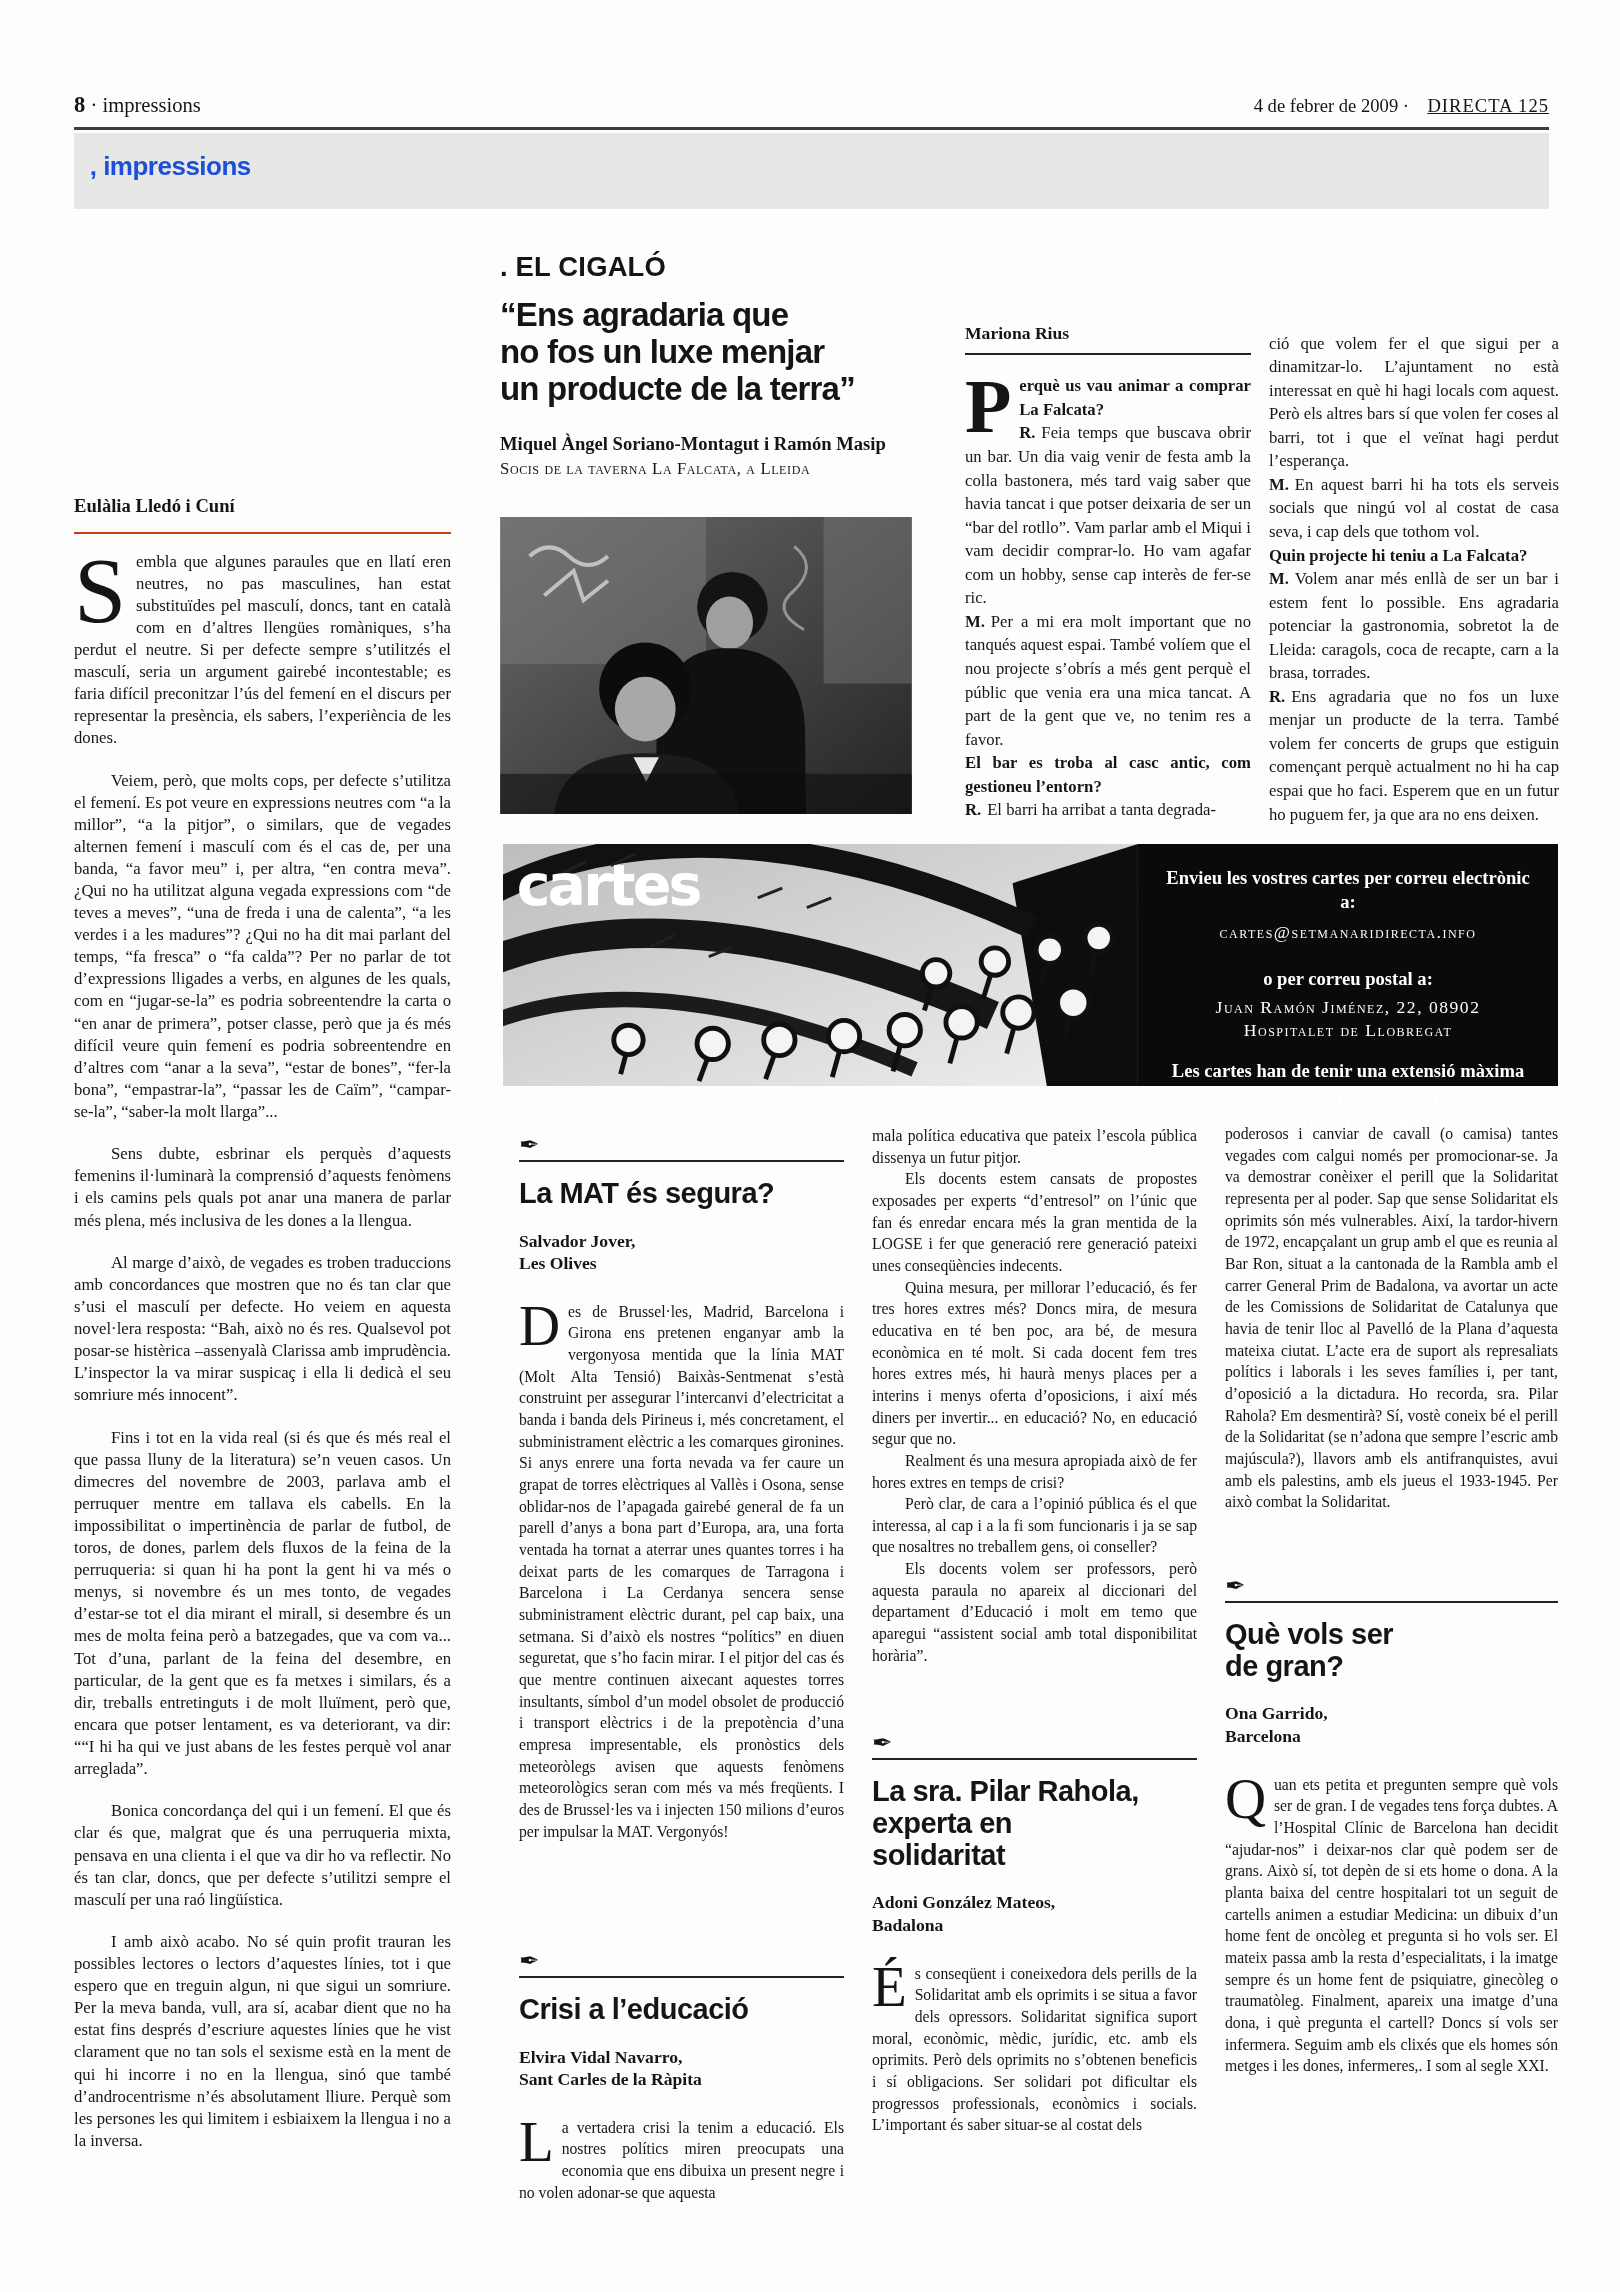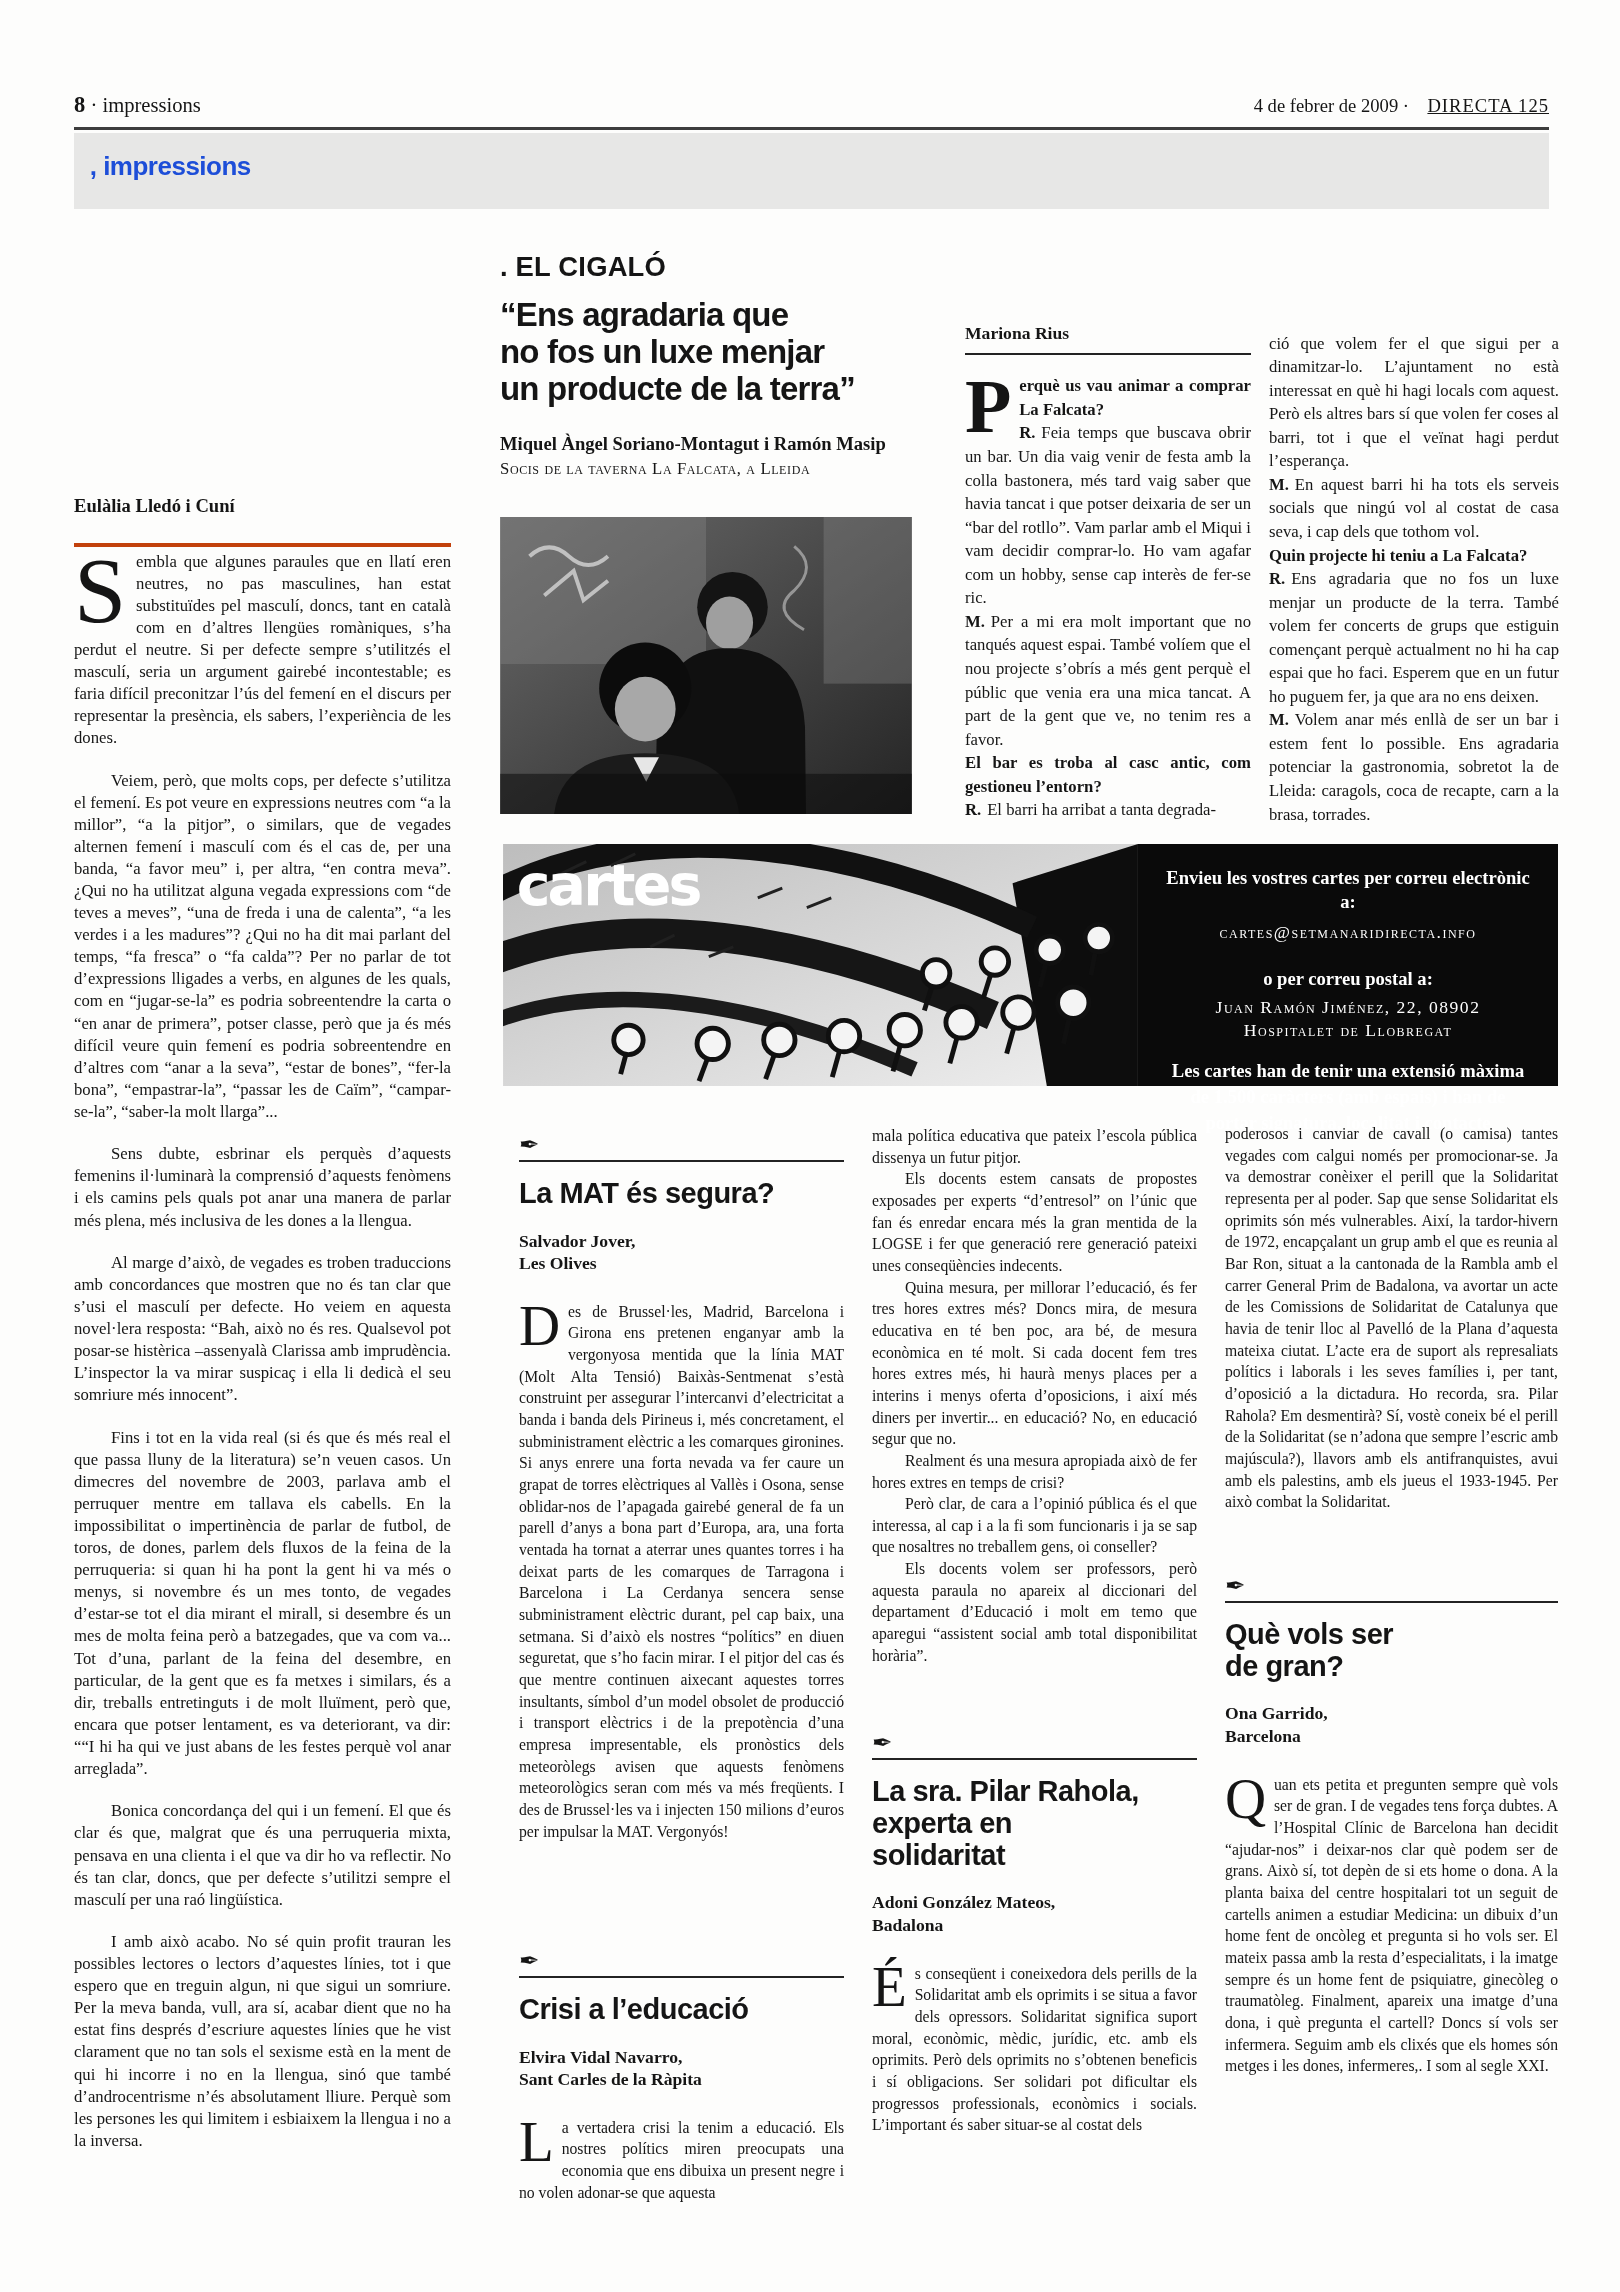--- a/index.html
+++ b/index.html
@@ -18,21 +18,21 @@
                 font-weight:700; font-size:26px; letter-spacing:-0.5px; color:#1d4ed8; }
 
   
   .kicker { font-family:"Liberation Sans", sans-serif; font-weight:700; font-size:27.4px; letter-spacing:0.2px; }
   .category { font-family:"Liberation Sans", sans-serif; font-weight:700; font-size:23.5px; color:#9b9b9b; margin-top:15.7px; }
   .pre { white-space:pre-line; }
   .h-serif { font-weight:700; font-size:38px; line-height:1.12; letter-spacing:-0.3px; margin-top:11.8px; }
   .h-sans  { font-family:"Liberation Sans", sans-serif; font-weight:700; font-size:33px;
              line-height:1.12; letter-spacing:-0.8px; margin-top:13.7px; }
   .byline { font-weight:700; font-size:18.6px; }
-  .byline-block { border-bottom:4px solid #c2410c; padding-bottom:26px; }
+  .byline-block { border-bottom:2px solid #c2410c; padding-bottom:15px; }
   .role { font-size:16.7px; font-variant:small-caps; letter-spacing:0.6px; margin-top:3.9px; }
 
   
   .body1 p { margin:0; font-size:16.7px; line-height:1.32; text-align:justify; }
   .body1 p + p { margin-top:20.6px; text-indent:37px; }
   .dc-s::first-letter { float:left; font-size:94px; line-height:0.72; padding:5.9px 9.8px 0 0; }
 
   
   .interviewer { font-weight:700; font-size:17.6px; border-bottom:2px solid #222; padding-bottom:8.8px; }
   .iv { margin-top:19.6px; }
@@ -141,22 +141,22 @@
       <p><span class="speaker">M.</span><span>Per a mi era molt important que no tanqués aquest espai. També volíem que el nou projecte s’obrís a més gent perquè el públic que venia era una mica tancat. A part de la gent que ve, no tenim res a favor.</span></p>
       <p class="q">El bar es troba al casc antic, com gestioneu l’entorn?</p>
       <p><span class="speaker">R.</span><span>El barri ha arribat a tanta degrada-</span></p>
     </div>
   </div>
 
   <div class="abs iv" style="left:1269px; top:312px; width:290px;">
     <p>ció que volem fer el que sigui per a dinamitzar-lo. L’ajuntament no està interessat en què hi hagi locals com aquest. Però els altres bars sí que volen fer coses al barri, tot i que el veïnat hagi perdut l’esperança.</p>
     <p><span class="speaker">M.</span><span>En aquest barri hi ha tots els serveis socials que ningú vol al costat de casa seva, i cap dels que tothom vol.</span></p>
     <p class="q">Quin projecte hi teniu a La Falcata?</p>
+    <p><span class="speaker">M.</span><span>Volem anar més enllà de ser un bar i estem fent lo possible. Ens agradaria potenciar la gastronomia, sobretot la de Lleida: caragols, coca de recapte, carn a la brasa, torrades.</span></p>
     <p><span class="speaker">R.</span><span>Ens agradaria que no fos un luxe menjar un producte de la terra. També volem fer concerts de grups que estiguin començant perquè actualment no hi ha cap espai que ho faci. Esperem que en un futur ho puguem fer, ja que ara no ens deixen.</span></p>
-    <p><span class="speaker">M.</span><span>Volem anar més enllà de ser un bar i estem fent lo possible. Ens agradaria potenciar la gastronomia, sobretot la de Lleida: caragols, coca de recapte, carn a la brasa, torrades.</span></p>
   </div>
 
   <div class="abs" style="left:503px; top:844px;">
     <svg class="illus" viewBox="0 0 648 247">
       <defs>
         <linearGradient id="gtw" x1="0" y1="0" x2="1" y2="1">
           <stop offset="0" stop-color="#bdbdbd"></stop>
             <stop offset="0.55" stop-color="#d9d9d9"></stop>
             <stop offset="1" stop-color="#efefef"></stop>
         </linearGradient>

